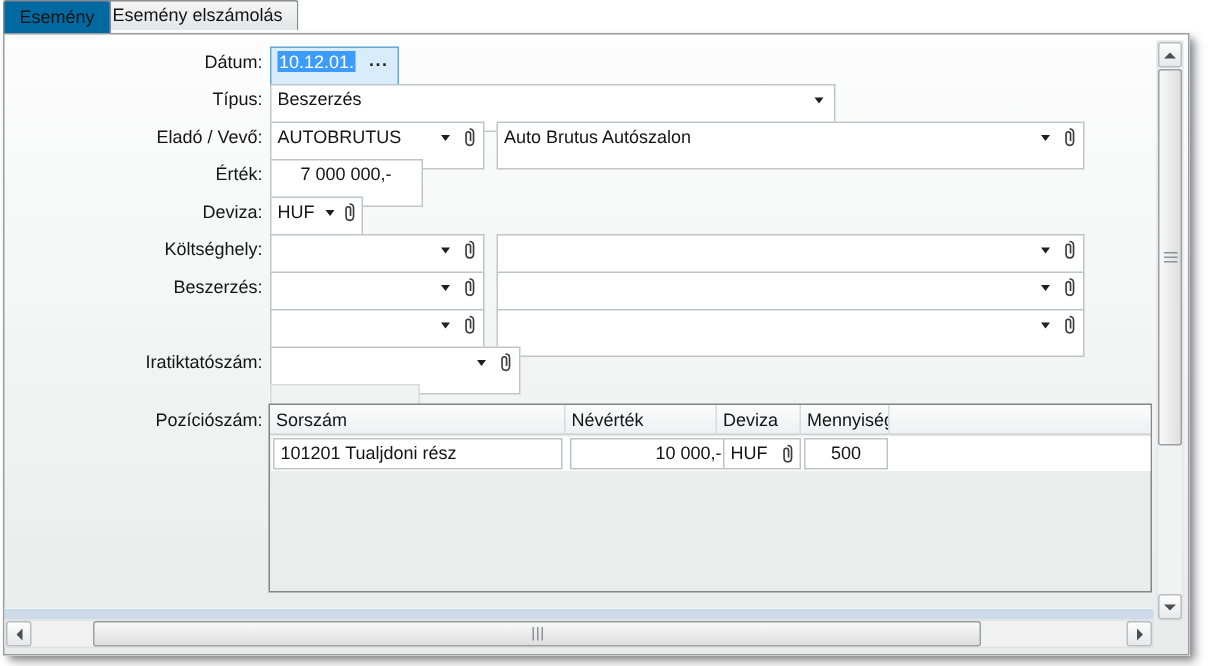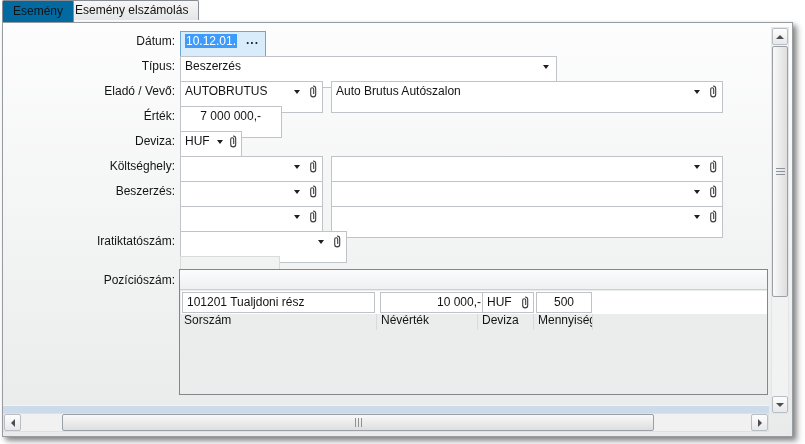--- a/index.html
+++ b/index.html
@@ -37,21 +37,21 @@
   .date { background:#d9ecfb; border-color:#6da8d4; }
   .sel  { background:#3d9bfb; color:#fff; padding:0 1px; }
   .dots { position:absolute; right:6px; top:-1px; font-weight:bold; letter-spacing:1px; color:#222; line-height:18px; }
   .num  { text-align:right; }
   .disabled { background:#f1f2f2; border-color:#d8dadb; color:#6f6f6f; }
   
   .grid { position:absolute; left:177px; top:269px; width:589px; height:126px;
           border:1px solid #82878c; background:#ebecec; z-index:2; }
   .ghead { position:absolute; left:0; top:0; width:100%; height:20px;
            background:linear-gradient(#fcfcfc,#eef0f1); border-bottom:1px solid #cdd0d3; display:flex; }
-  .hcell { height:20px; line-height:20px; padding-left:4px; border-right:1px solid #d8dadd; overflow:hidden;margin-top:40px; }
+  .hcell { height:20px; line-height:20px; padding-left:4px; border-right:1px solid #d8dadd; overflow:hidden; }
   .rowstrip { position:absolute; left:1px; top:21px; width:586px; height:23px; background:#fff; }
   .cell { position:absolute; top:22px; height:21px; background:#fff; border:1px solid #bfc3c7;
           line-height:19px; padding:0 4px; overflow:hidden; }
   
   .strip { position:absolute; left:1px; top:405px; width:766px; height:8px;
            background:#ccdaea; border-top:1px solid #eef3f8; z-index:2; }
   
   .hsb { position:absolute; left:1px; top:413px; width:766px; height:19px;
          background:#f1f1f1; border:1px solid #e0e0e0; z-index:2; }
   .vsb { position:absolute; left:769px; top:27px; width:18px; height:387px;

